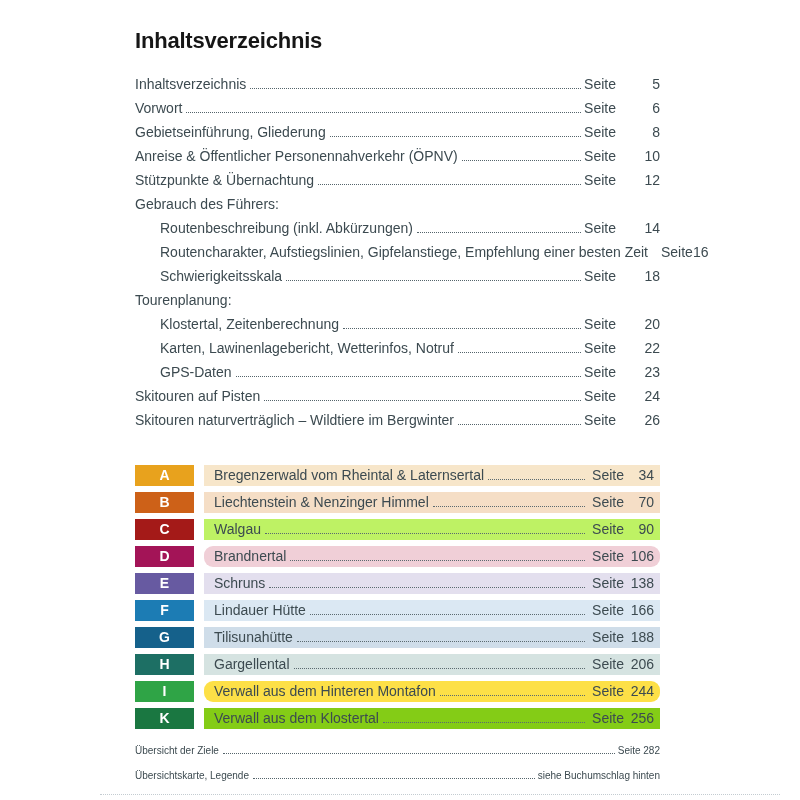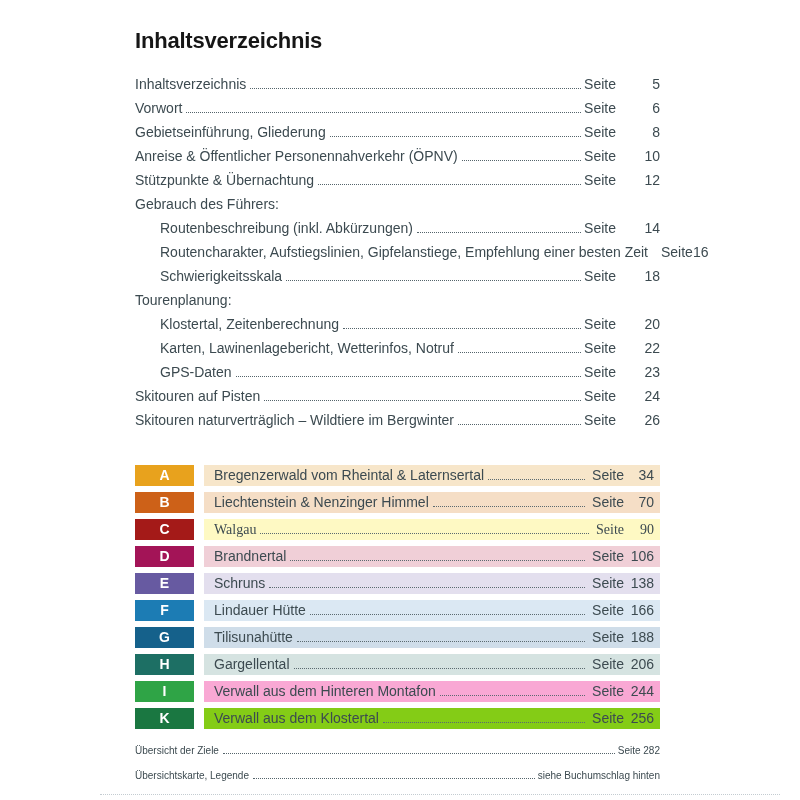--- a/index.html
+++ b/index.html
@@ -216,30 +216,30 @@
           <span class="letter-box" style="background: rgb(205, 97, 24);">B</span>
           <span class="sec-band" style="background: rgb(245, 222, 198);">
             <span class="sec-label">Liechtenstein &amp; Nenzinger Himmel</span>
             <span class="dots"></span>
             <span class="seite">Seite</span>
             <span class="sec-num">70</span>
           </span>
         </div>
         <div class="sec-row">
           <span class="letter-box" style="background: rgb(164, 26, 24);">C</span>
-          <span class="sec-band" style="background: #fef9c3; font-family: Liberation Serif, serif;">
+          <span class="sec-band" style="background: #bef264;">
             <span class="sec-label">Walgau</span>
             <span class="dots"></span>
             <span class="seite">Seite</span>
             <span class="sec-num">90</span>
           </span>
         </div>
         <div class="sec-row">
           <span class="letter-box" style="background: rgb(163, 20, 87);">D</span>
-          <span class="sec-band" style="background: rgb(240, 207, 215);">
+          <span class="sec-band" style="background: rgb(240, 207, 215); border-radius: 9px;">
             <span class="sec-label">Brandnertal</span>
             <span class="dots"></span>
             <span class="seite">Seite</span>
             <span class="sec-num">106</span>
           </span>
         </div>
         <div class="sec-row">
           <span class="letter-box" style="background: rgb(103, 90, 161);">E</span>
           <span class="sec-band" style="background: rgb(227, 223, 238);">
             <span class="sec-label">Schruns</span>
@@ -270,21 +270,21 @@
           <span class="letter-box" style="background: rgb(29, 111, 100);">H</span>
           <span class="sec-band" style="background: rgb(213, 227, 225);">
             <span class="sec-label">Gargellental</span>
             <span class="dots"></span>
             <span class="seite">Seite</span>
             <span class="sec-num">206</span>
           </span>
         </div>
         <div class="sec-row">
           <span class="letter-box" style="background: rgb(47, 164, 70);">I</span>
-          <span class="sec-band" style="background: #f9a8d4;">
+          <span class="sec-band" style="background: #fde047; border-radius: 9px;">
             <span class="sec-label">Verwall aus dem Hinteren Montafon</span>
             <span class="dots"></span>
             <span class="seite">Seite</span>
             <span class="sec-num">244</span>
           </span>
         </div>
         <div class="sec-row">
           <span class="letter-box" style="background: rgb(26, 119, 65);">K</span>
           <span class="sec-band" style="background: #84cc16;">
             <span class="sec-label">Verwall aus dem Klostertal</span>

